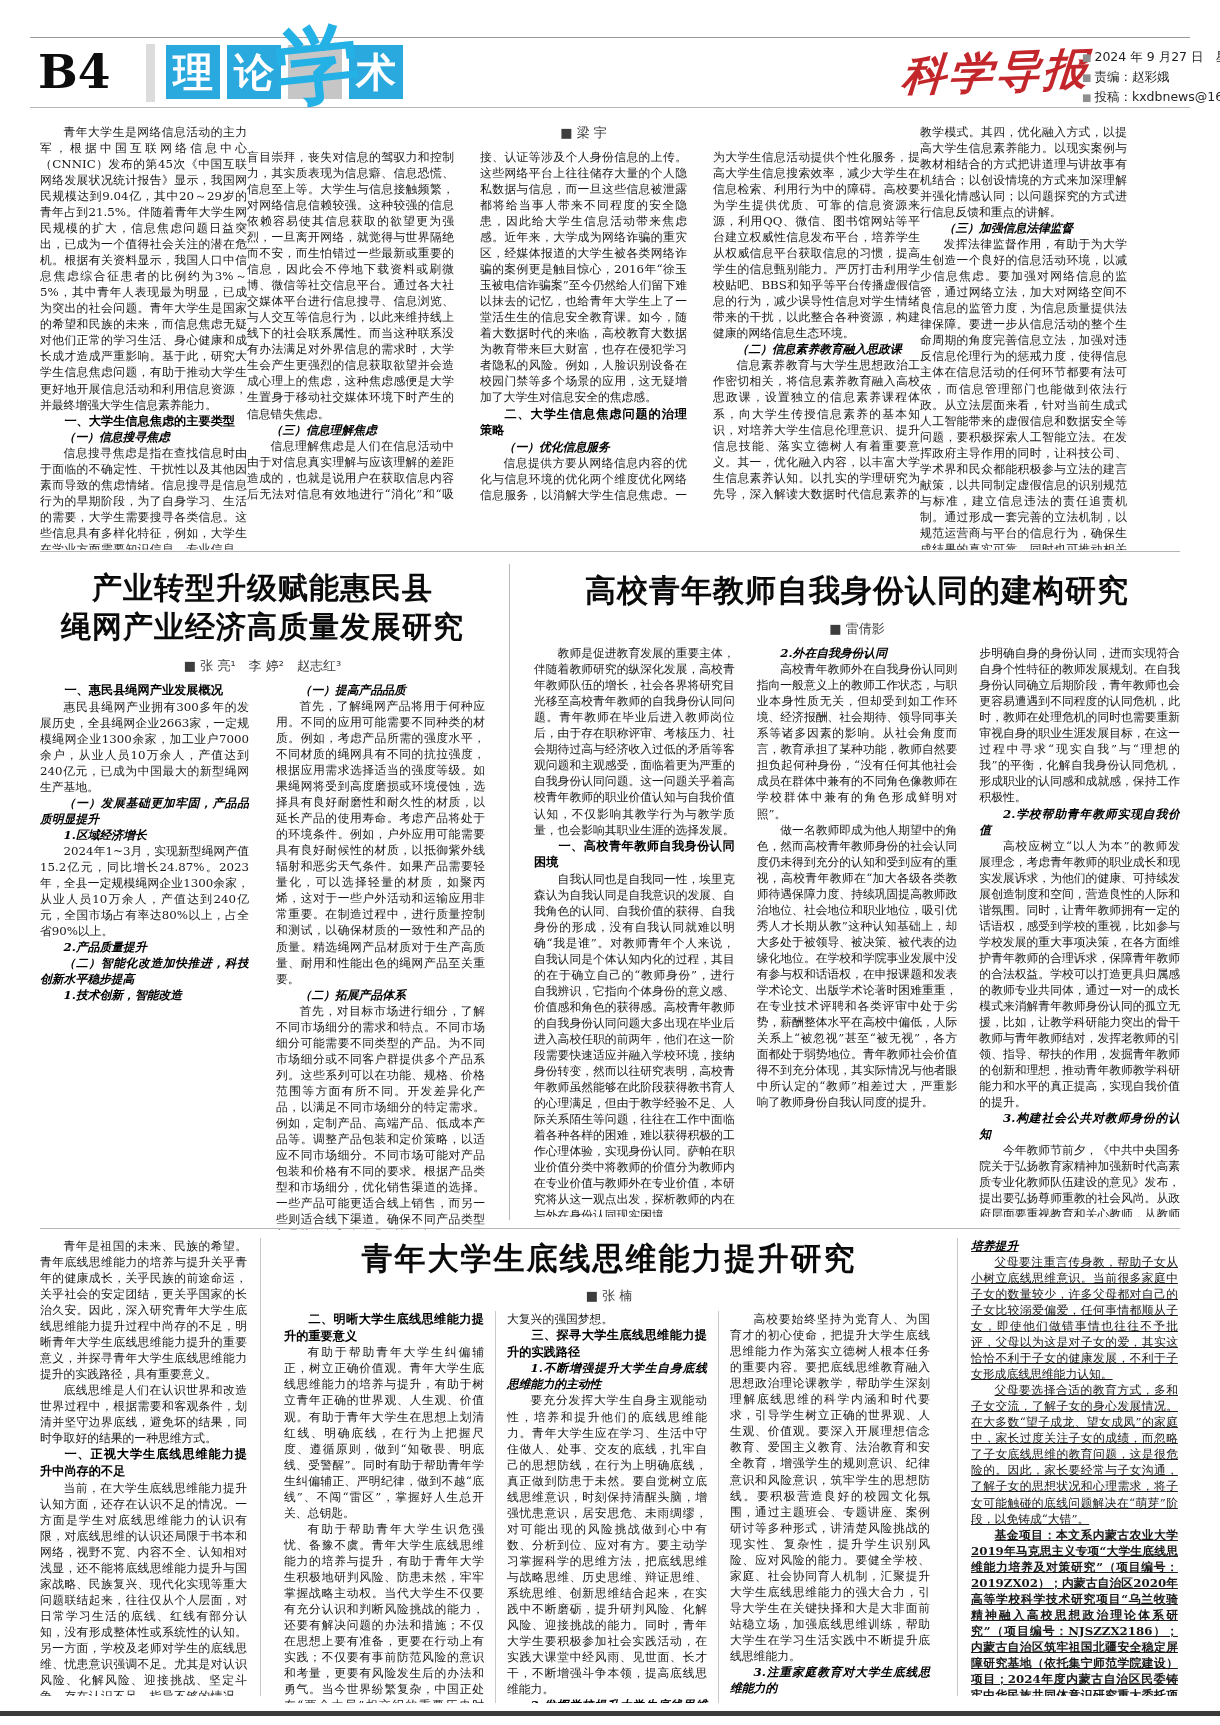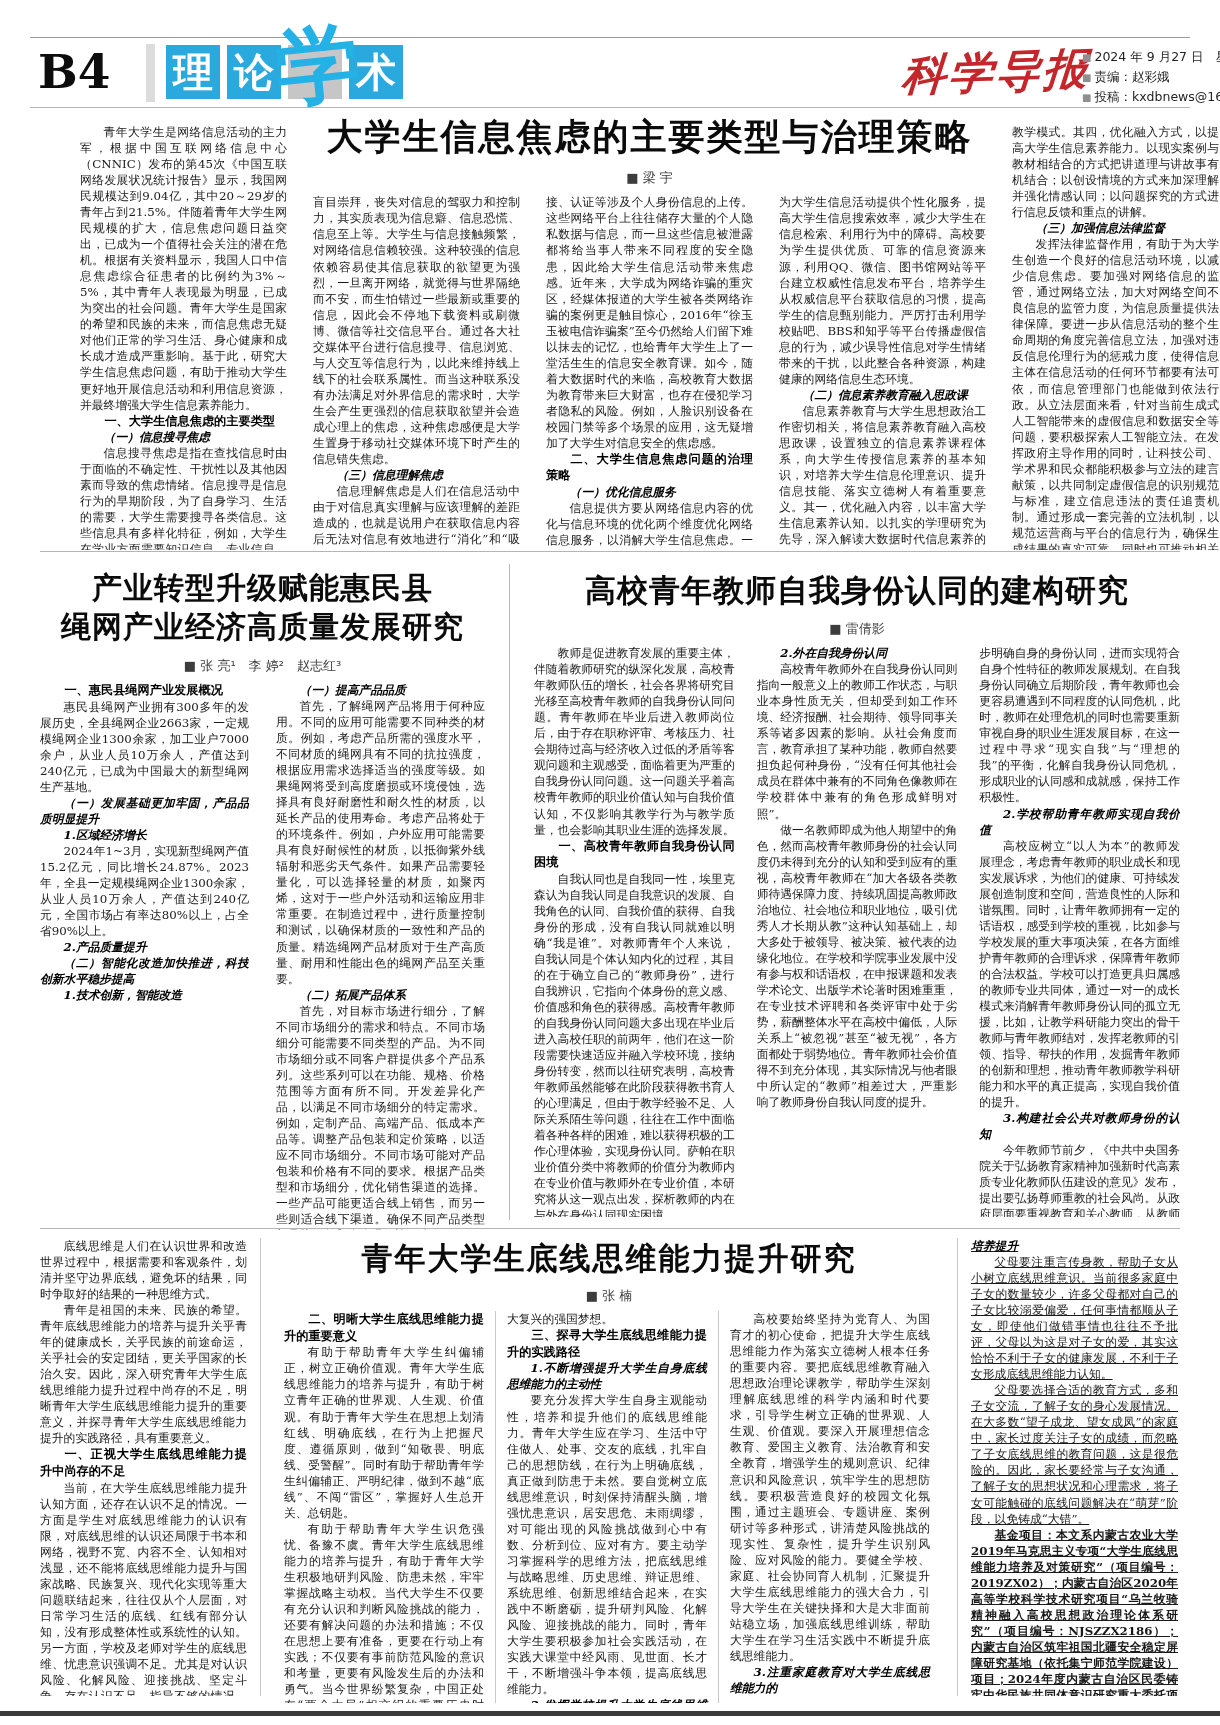--- a/index.html
+++ b/index.html
@@ -27,21 +27,21 @@
   .col p.p{margin:0;font-size:11.8px;line-height:1.36;text-align:justify;text-indent:2em;
            font-family:"DejaVu Serif","Liberation Serif",serif;color:#191919;}
   .col p.cont{text-indent:0;}
   .col p.h1{font-family:"DejaVu Sans","Liberation Sans",sans-serif;font-weight:bold;font-size:12.2px;color:#000;}
   .col p.h2{font-weight:bold;font-style:italic;color:#000;}
   .col p.h2.cont{text-indent:0;}
   .col p.note{font-weight:bold;}
   .a-title{font-family:"DejaVu Sans","Liberation Sans",sans-serif;font-weight:bold;color:#0b0b0b;text-align:center;}
   .byline{text-align:center;font:13px/1 "DejaVu Sans","Liberation Sans",sans-serif;color:#3d3d3d;}
   
-  .band1{position:absolute;top:112px;left:40px;width:1140px;height:438px;display:flex;gap:26px;margin-left:40px;}
+  .band1{position:absolute;top:112px;left:40px;width:1140px;height:438px;display:flex;}
   .band1 .side{width:207px;height:438px;padding-top:12px;box-sizing:border-box;}
   .b1-mid{width:673px;}
   .b1-title{font-size:36px;line-height:1.15;letter-spacing:2px;margin-top:4px;}
   .b1-byline{margin:14px 0 10px;}
   .b1-cols{display:flex;gap:26px;height:352px;}
   .b1-cols .col{width:207px;height:352px;}
   
   .band2{position:absolute;top:560px;left:40px;width:1140px;height:664px;display:flex;}
   .a2{width:445px;}
   .a2-title{font-size:30px;line-height:1.3;margin-top:8px;letter-spacing:1px;}
@@ -94,21 +94,20 @@
   <div class="hrule" style="top:107px;left:30px;width:1160px;background:#b5b5b5;"></div>
 
   <div class="band1">
     <div class="col side">
         <p class="p para">青年大学生是网络信息活动的主力军，根据中国互联网络信息中心（CNNIC）发布的第45次《中国互联网络发展状况统计报告》显示，我国网民规模达到9.04亿，其中20～29岁的青年占到21.5%。伴随着青年大学生网民规模的扩大，信息焦虑问题日益突出，已成为一个值得社会关注的潜在危机。根据有关资料显示，我国人口中信息焦虑综合征患者的比例约为3%～5%，其中青年人表现最为明显，已成为突出的社会问题。青年大学生是国家的希望和民族的未来，而信息焦虑无疑对他们正常的学习生活、身心健康和成长成才造成严重影响。基于此，研究大学生信息焦虑问题，有助于推动大学生更好地开展信息活动和利用信息资源，并最终增强大学生信息素养能力。</p>
         <p class="p h1">一、大学生信息焦虑的主要类型</p>
         <p class="p h2">（一）信息搜寻焦虑</p>
         <p class="p para">信息搜寻焦虑是指在查找信息时由于面临的不确定性、干扰性以及其他因素而导致的焦虑情绪。信息搜寻是信息行为的早期阶段，为了自身学习、生活的需要，大学生需要搜寻各类信息。这些信息具有多样化特征，例如，大学生在学业方面需要知识信息、专业信息、实验数据、学位信息等，在生活中需要娱乐信息、环保信息、健康信息、气候信息等，在考试深造方面，需要报考单位信息、导师信息等，在就业时候还需要各单位的招聘信息等。可以说，信息对大学生已变得尤为重要。当某一种信息对大学生非常重要，但由于受到各种条件和因素的掣肘，难以获得这些信息的时候，就很容易滋生各种焦虑情绪。</p>
       </div>
     <div class="b1-mid">
-      <div class="a-title b1-title">大学生信息焦虑的主要类型与治理策略</div>
       <div class="byline b1-byline">■ 梁 宇</div>
       <div class="b1-cols">
         <div class="col">
             <p class="p cont">盲目崇拜，丧失对信息的驾驭力和控制力，其实质表现为信息癖、信息恐慌、信息至上等。大学生与信息接触频繁，对网络信息信赖较强。这种较强的信息依赖容易使其信息获取的欲望更为强烈，一旦离开网络，就觉得与世界隔绝而不安，而生怕错过一些最新或重要的信息，因此会不停地下载资料或刷微博、微信等社交信息平台。通过各大社交媒体平台进行信息搜寻、信息浏览、与人交互等信息行为，以此来维持线上线下的社会联系属性。而当这种联系没有办法满足对外界信息的需求时，大学生会产生更强烈的信息获取欲望并会造成心理上的焦虑，这种焦虑感便是大学生置身于移动社交媒体环境下时产生的信息错失焦虑。</p>
             <p class="p h2">（三）信息理解焦虑</p>
             <p class="p para">信息理解焦虑是人们在信息活动中由于对信息真实理解与应该理解的差距造成的，也就是说用户在获取信息内容后无法对信息有效地进行“消化”和“吸收”而造成的焦虑情绪。例如，大学生在论文撰写过程中查到很多文献信息后，由于种种原因难以理解文献的真实含义，由此而出现的各种不安、紧张、焦虑等情绪。同时，信息理解焦虑的另一种情况是信息内容本身使得大学生难以理解或接受而出现的负面情绪。例如，当看到负面新闻、反主流价值观的信息时而出现的失望、痛心、愤怒等情绪，或者是信息同质化泛滥而焦虑。</p>
           </div>
         <div class="col">
             <p class="p cont">接、认证等涉及个人身份信息的上传。这些网络平台上往往储存大量的个人隐私数据与信息，而一旦这些信息被泄露都将给当事人带来不同程度的安全隐患，因此给大学生信息活动带来焦虑感。近年来，大学成为网络诈骗的重灾区，经媒体报道的大学生被各类网络诈骗的案例更是触目惊心，2016年“徐玉玉被电信诈骗案”至今仍然给人们留下难以抹去的记忆，也给青年大学生上了一堂活生生的信息安全教育课。如今，随着大数据时代的来临，高校教育大数据为教育带来巨大财富，也存在侵犯学习者隐私的风险。例如，人脸识别设备在校园门禁等多个场景的应用，这无疑增加了大学生对信息安全的焦虑感。</p>
             <p class="p h1">二、大学生信息焦虑问题的治理策略</p>
@@ -180,22 +179,22 @@
             <p class="p para">今年教师节前夕，《中共中央国务院关于弘扬教育家精神加强新时代高素质专业化教师队伍建设的意见》发布，提出要弘扬尊师重教的社会风尚。从政府层面要重视教育和关心教师，从教师的薪资收入、医疗服务、养老住房等多方面予以保障，提升教师荣誉表彰力度。同时，建立完善教师人才工作体制机制，帮助教师解决教学、科研、生活中的实际困难，让青年教师能够潜心教书育人，成为最受社会尊重和令人羡慕的职业之一。上述从整体社会公共层面出发所建立的对教育的认知和对教师职业的保障，无疑有助于高校青年教师身份的自我身份认同。</p>
           </div>
       </div>
     </div>
   </div>
 
   <div class="hrule" style="top:1228px;left:40px;width:1140px;background:#b5b5b5;"></div>
 
   <div class="band3">
     <div class="col b3-side1">
+        <p class="p para">青年是祖国的未来、民族的希望。青年底线思维能力的培养与提升关乎青年的健康成长，关乎民族的前途命运，关乎社会的安定团结，更关乎国家的长治久安。因此，深入研究青年大学生底线思维能力提升过程中尚存的不足，明晰青年大学生底线思维能力提升的重要意义，并探寻青年大学生底线思维能力提升的实践路径，具有重要意义。</p>
         <p class="p para">底线思维是人们在认识世界和改造世界过程中，根据需要和客观条件，划清并坚守边界底线，避免坏的结果，同时争取好的结果的一种思维方式。</p>
-        <p class="p para">青年是祖国的未来、民族的希望。青年底线思维能力的培养与提升关乎青年的健康成长，关乎民族的前途命运，关乎社会的安定团结，更关乎国家的长治久安。因此，深入研究青年大学生底线思维能力提升过程中尚存的不足，明晰青年大学生底线思维能力提升的重要意义，并探寻青年大学生底线思维能力提升的实践路径，具有重要意义。</p>
         <p class="p h1">一、正视大学生底线思维能力提升中尚存的不足</p>
         <p class="p para">当前，在大学生底线思维能力提升认知方面，还存在认识不足的情况。一方面是学生对底线思维能力的认识有限，对底线思维的认识还局限于书本和网络，视野不宽、内容不全、认知相对浅显，还不能将底线思维能力提升与国家战略、民族复兴、现代化实现等重大问题联结起来，往往仅从个人层面，对日常学习生活的底线、红线有部分认知，没有形成整体性或系统性的认知。另一方面，学校及老师对学生的底线思维、忧患意识强调不足。尤其是对认识风险、化解风险、迎接挑战、坚定斗争，存在认识不足、指导不够的情况，从而导致部分学生底线思维、底线意识缺失，存在盲目乐观或妄自尊大的情形。同时，在提升学生底线思维能力的实践层面，也存在办法不多、抓手不足的情况。在现实生活中，往往学生在遇到事情或困难时，易出现情绪大幅波动、思想混乱、困惑慌张、无所适从，学生中能够主动解决和化解风险的方法不多，缺乏有效的斗争经验和斗争手段。这些都有可能造成青年学生丢失立场、心存侥幸，甚至触犯法律。更有甚者可能会混乱青年人的思想，动摇青年人的信仰，危及国家整体安全，动摇我们党执政兴国的根基。因此，我们要深刻认识到防控风险、提升青年底线思维能力的重要性和紧迫性。</p>
       </div>
     <div class="b3-mid">
       <div class="a-title b3-title">青年大学生底线思维能力提升研究</div>
       <div class="byline b3-byline">■ 张 楠</div>
       <div class="b3-cols">
         <div class="col">
             <p class="p h1">二、明晰大学生底线思维能力提升的重要意义</p>
             <p class="p para">有助于帮助青年大学生纠偏辅正，树立正确价值观。青年大学生底线思维能力的培养与提升，有助于树立青年正确的世界观、人生观、价值观。有助于青年大学生在思想上划清红线、明确底线，在行为上把握尺度、遵循原则，做到“知敬畏、明底线、受警醒”。同时有助于帮助青年学生纠偏辅正、严明纪律，做到不越“底线”、不闯“雷区”，掌握好人生总开关、总钥匙。</p>

